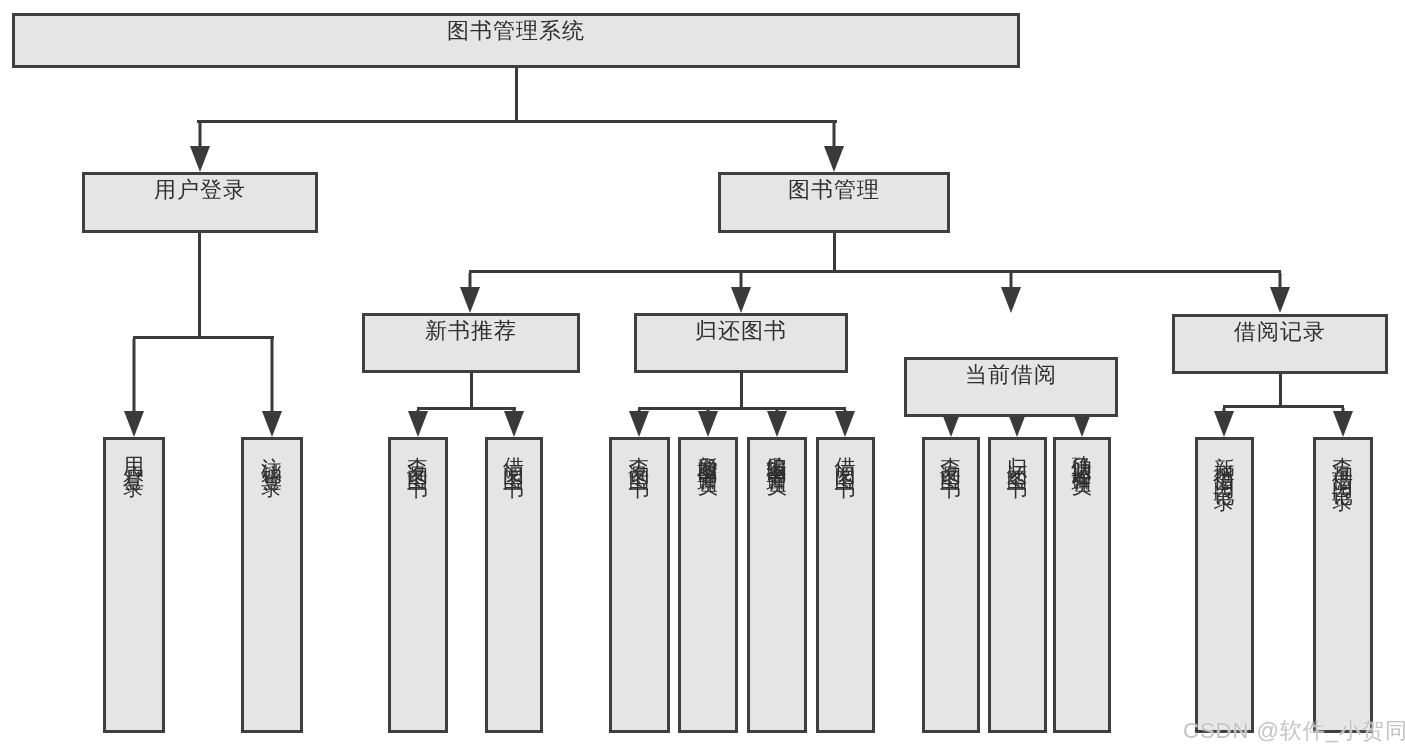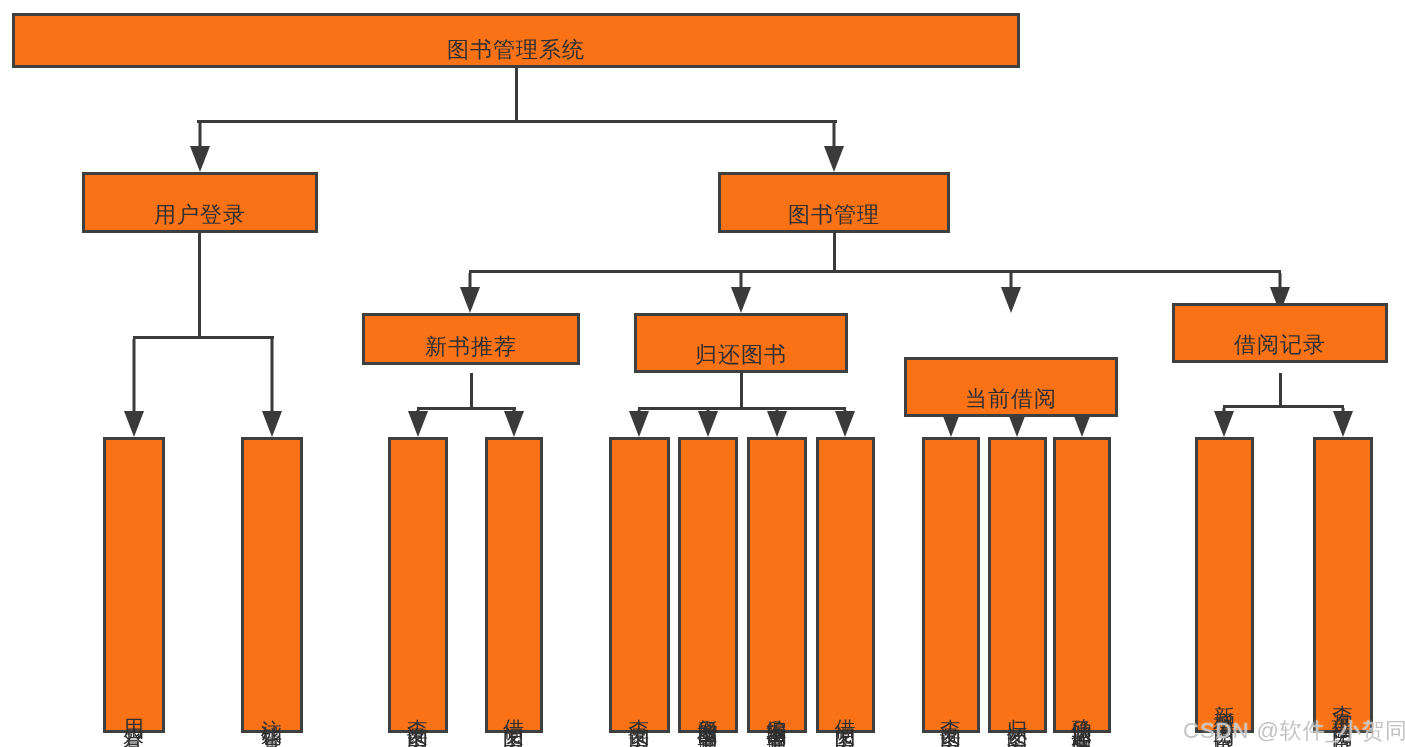--- a/index.html
+++ b/index.html
@@ -3,22 +3,22 @@
 <meta charset="utf-8">
 <style>
   html,body{margin:0;padding:0;background:#ffffff;}
   .canvas{
     position:relative;width:1405px;height:747px;background:#ffffff;
     font-family:"Liberation Sans","DejaVu Sans",sans-serif;
     color:#2f2f2f;overflow:hidden;
   }
   
   .nb{
-    position:absolute;box-sizing:border-box;background:#f97316;
-    border:3px solid #3f3f3f;display:flex;align-items:flex-end;justify-content:center;
+    position:absolute;box-sizing:border-box;background:#e5e5e5;
+    border:3px solid #3f3f3f;display:flex;align-items:flex-start;justify-content:center;
     font-size:22px;letter-spacing:1px;color:#2f2f2f;z-index:2;
   }
   .leaf .vtext{
     writing-mode:vertical-rl;text-orientation:mixed;
     letter-spacing:7px;font-size:21px;line-height:1;white-space:nowrap;
   }
   .leaf.tight .vtext{letter-spacing:3px;font-size:20px;}
   
   .hl{position:absolute;height:3px;background:#3a3a3a;z-index:1;}
   .vl{position:absolute;width:3px;background:#3a3a3a;z-index:1;}
@@ -65,30 +65,30 @@
   <div class="drop" style="left:123px;top:339px;height:98px;"></div>
   <div class="drop" style="left:261px;top:339px;height:98px;"></div>
 
   <div class="vl" style="left:833px;top:233px;height:37px;"></div>
   <div class="hl" style="left:469px;top:270px;width:812px;"></div>
   <div class="drop" style="left:459px;top:273px;height:40px;"></div>
   <div class="drop" style="left:730px;top:273px;height:40px;"></div>
   <div class="drop" style="left:1000px;top:273px;height:40px;"></div>
   <div class="drop" style="left:1269px;top:273px;height:40px;"></div>
 
-  <div class="nb" style="left:362px;top:313px;width:218px;height:52px;">
+  <div class="nb" style="left:362px;top:313px;width:218px;height:60px;">
     <span>新书推荐</span>
   </div>
   <div class="nb" style="left:634px;top:313px;width:214px;height:60px;">
     <span>归还图书</span>
   </div>
   <div class="nb" style="left:904px;top:313px;width:214px;height:60px;margin-top:44px;">
     <span>当前借阅</span>
   </div>
-  <div class="nb" style="left:1172px;top:303px;width:216px;height:60px;">
+  <div class="nb" style="left:1172px;top:314px;width:216px;height:60px;">
     <span>借阅记录</span>
   </div>
 
   <div class="vl" style="left:470px;top:373px;height:34px;"></div>
   <div class="hl" style="left:417px;top:407px;width:99px;"></div>
   <div class="drop" style="left:407px;top:410px;height:27px;"></div>
   <div class="drop" style="left:503px;top:410px;height:27px;"></div>
 
   <div class="vl" style="left:740px;top:373px;height:34px;"></div>
   <div class="hl" style="left:638px;top:407px;width:208px;"></div>

